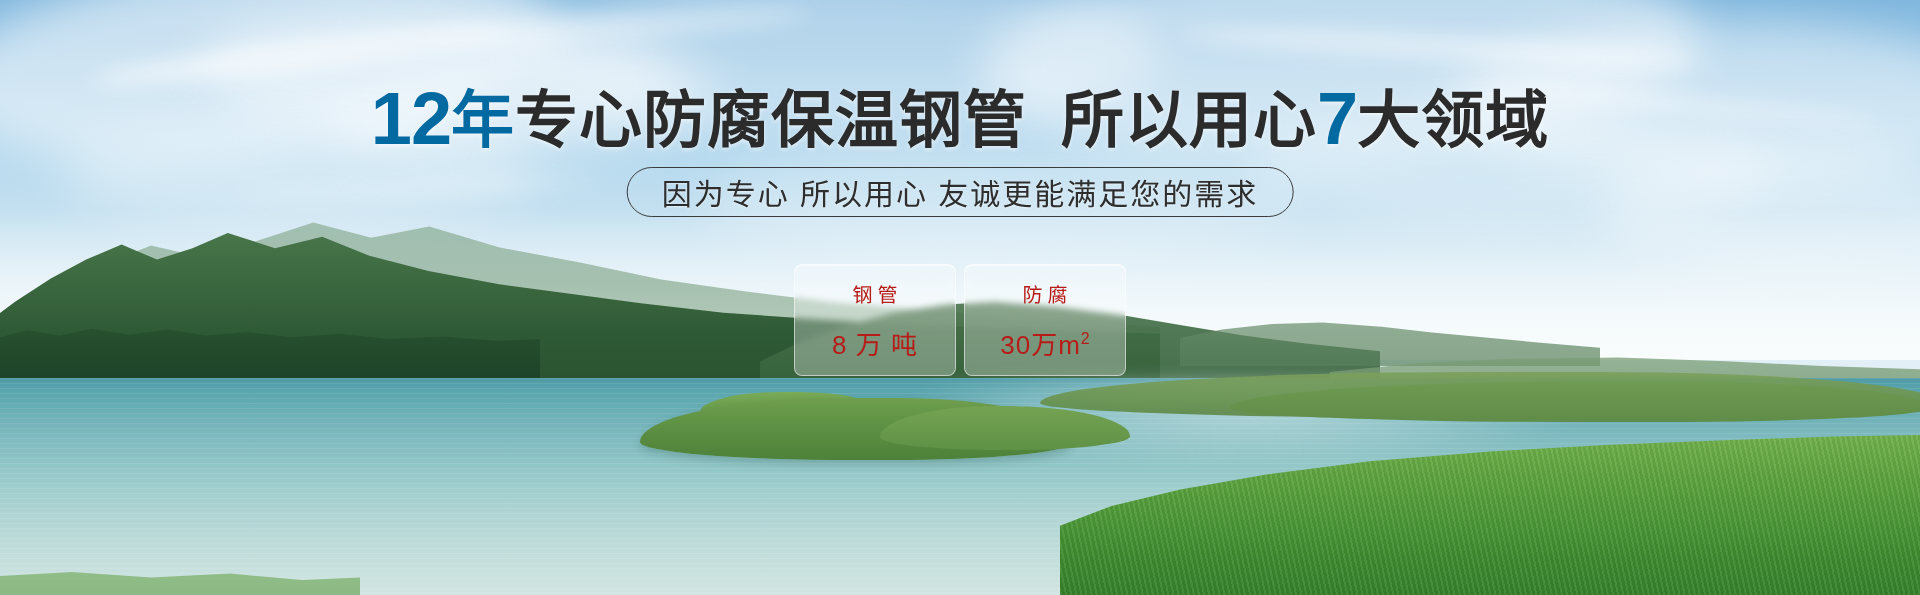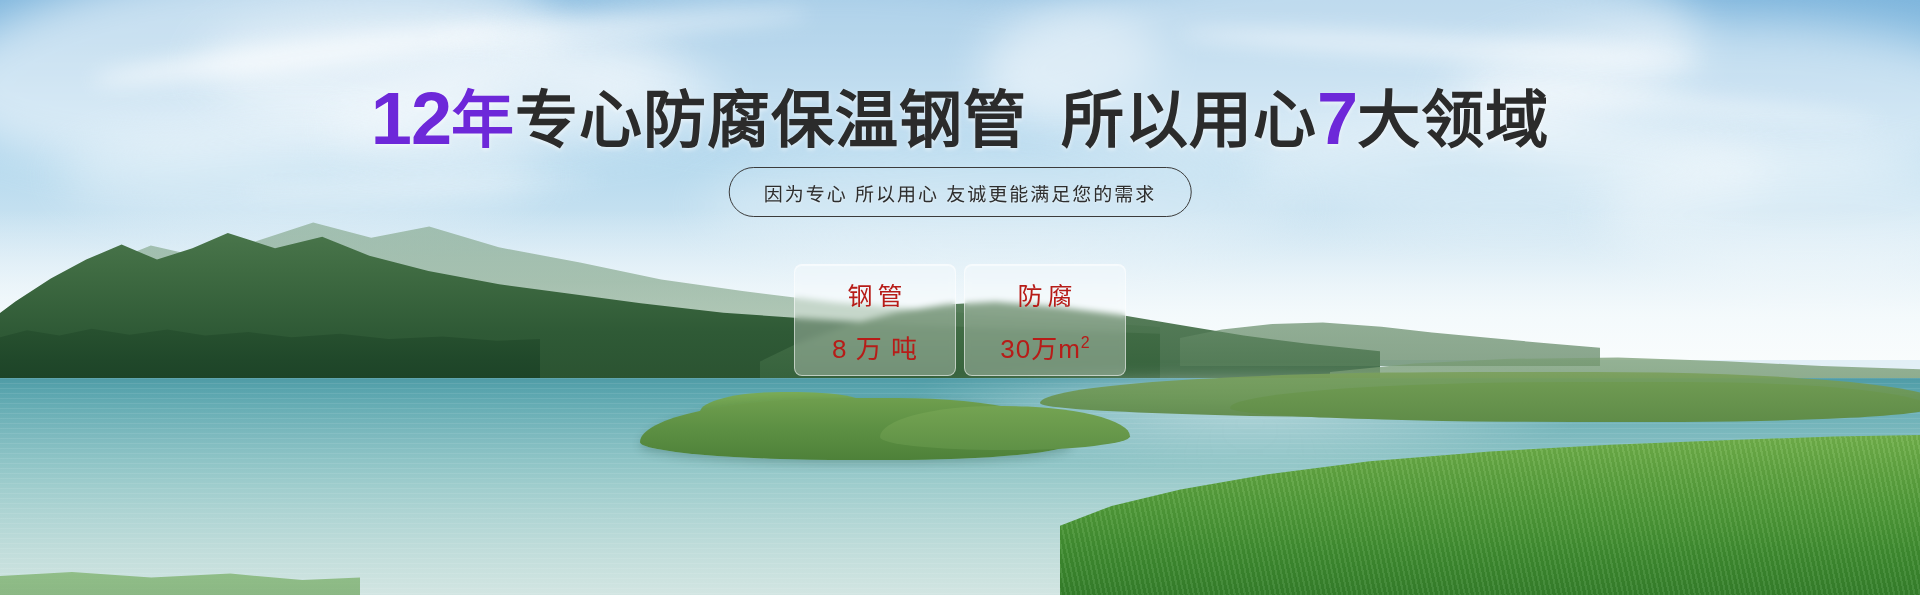--- a/index.html
+++ b/index.html
@@ -176,38 +176,38 @@
     text-align:center;
     white-space:nowrap;
     font-weight:bold;
     font-size:63px;
     line-height:1;
     letter-spacing:1px;
     color:#2b2b2b;
     text-shadow:0 2px 4px rgba(255,255,255,.55);
     z-index:5;
   }
-  .headline .red{color:#6d28d9;}
+  .headline .red{color:#0369a1;}
   .headline .num{
     font-size:74px;
     letter-spacing:-1px;
     vertical-align:-2px;
   }
   .headline .gap{display:inline-block;width:34px;}
 
   
   .pill{
     position:absolute;left:50%;transform:translateX(-50%);
     top:167px;
     height:48px;
     padding:0 34px;
     display:flex;align-items:center;justify-content:center;
     border:1.6px solid #3b3b3b;
     border-radius:26px;
-    font-size:19px;
+    font-size:30px;
     letter-spacing:2px;
     color:#2e2e2e;
     background:transparent;
     z-index:5;
     text-shadow:0 1px 2px rgba(255,255,255,.5);
   }
 
   
   .cards{
     position:absolute;left:50%;transform:translateX(-50%);
@@ -221,21 +221,21 @@
     border-radius:8px;
     background:rgba(255,255,255,.30);
     border:1px solid rgba(255,255,255,.55);
     backdrop-filter:blur(3px);
     -webkit-backdrop-filter:blur(3px);
     display:flex;flex-direction:column;
     align-items:center;justify-content:center;
     box-shadow:inset 0 1px 0 rgba(255,255,255,.5);
   }
   .card .label{
-    font-size:25px;
+    font-size:20px;
     color:#b71c18;
     letter-spacing:5px;
     text-indent:5px;
     margin-bottom:16px;
     font-weight:500;
   }
   .card .value{
     font-size:26px;
     color:#b71c18;
     letter-spacing:1px;

